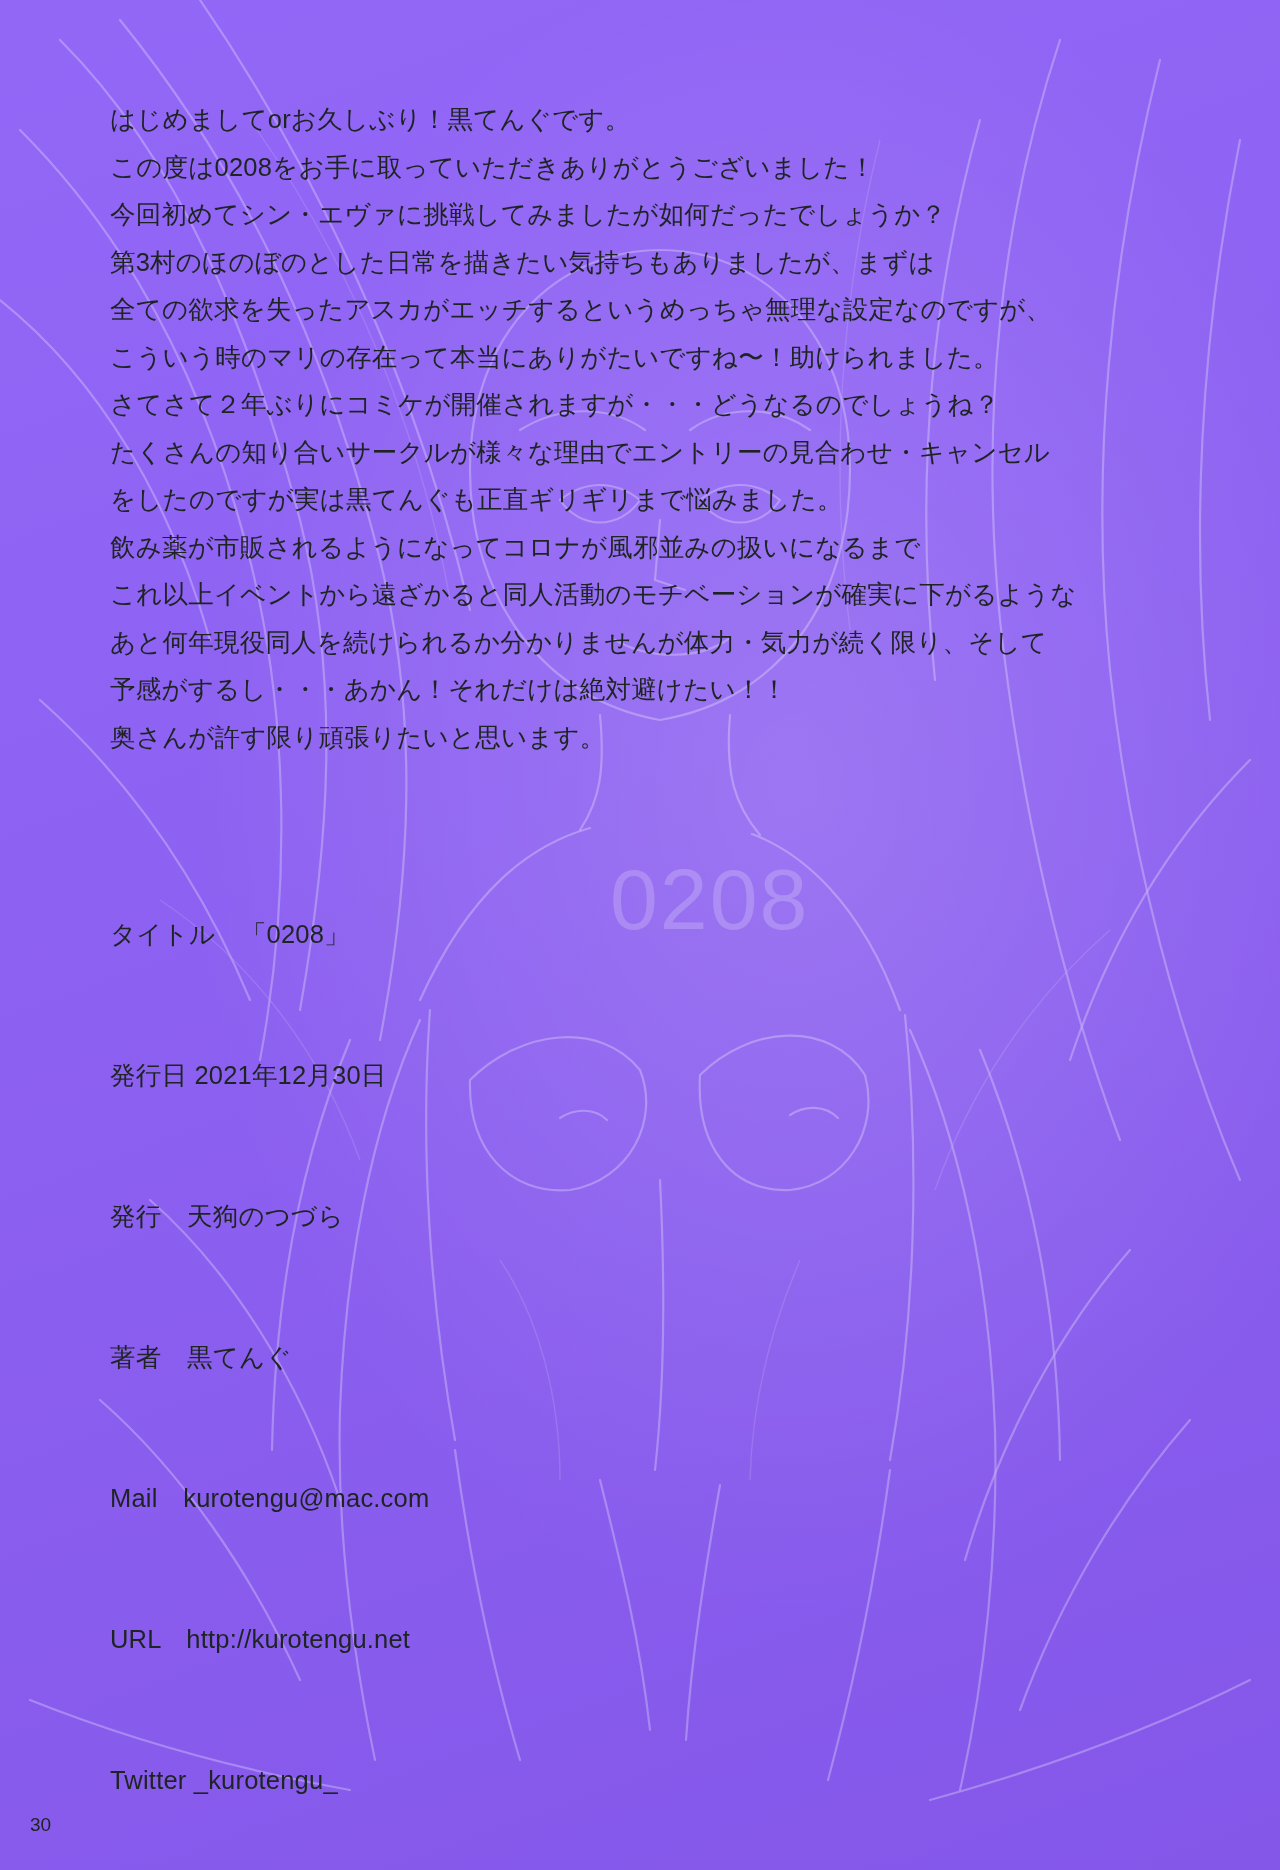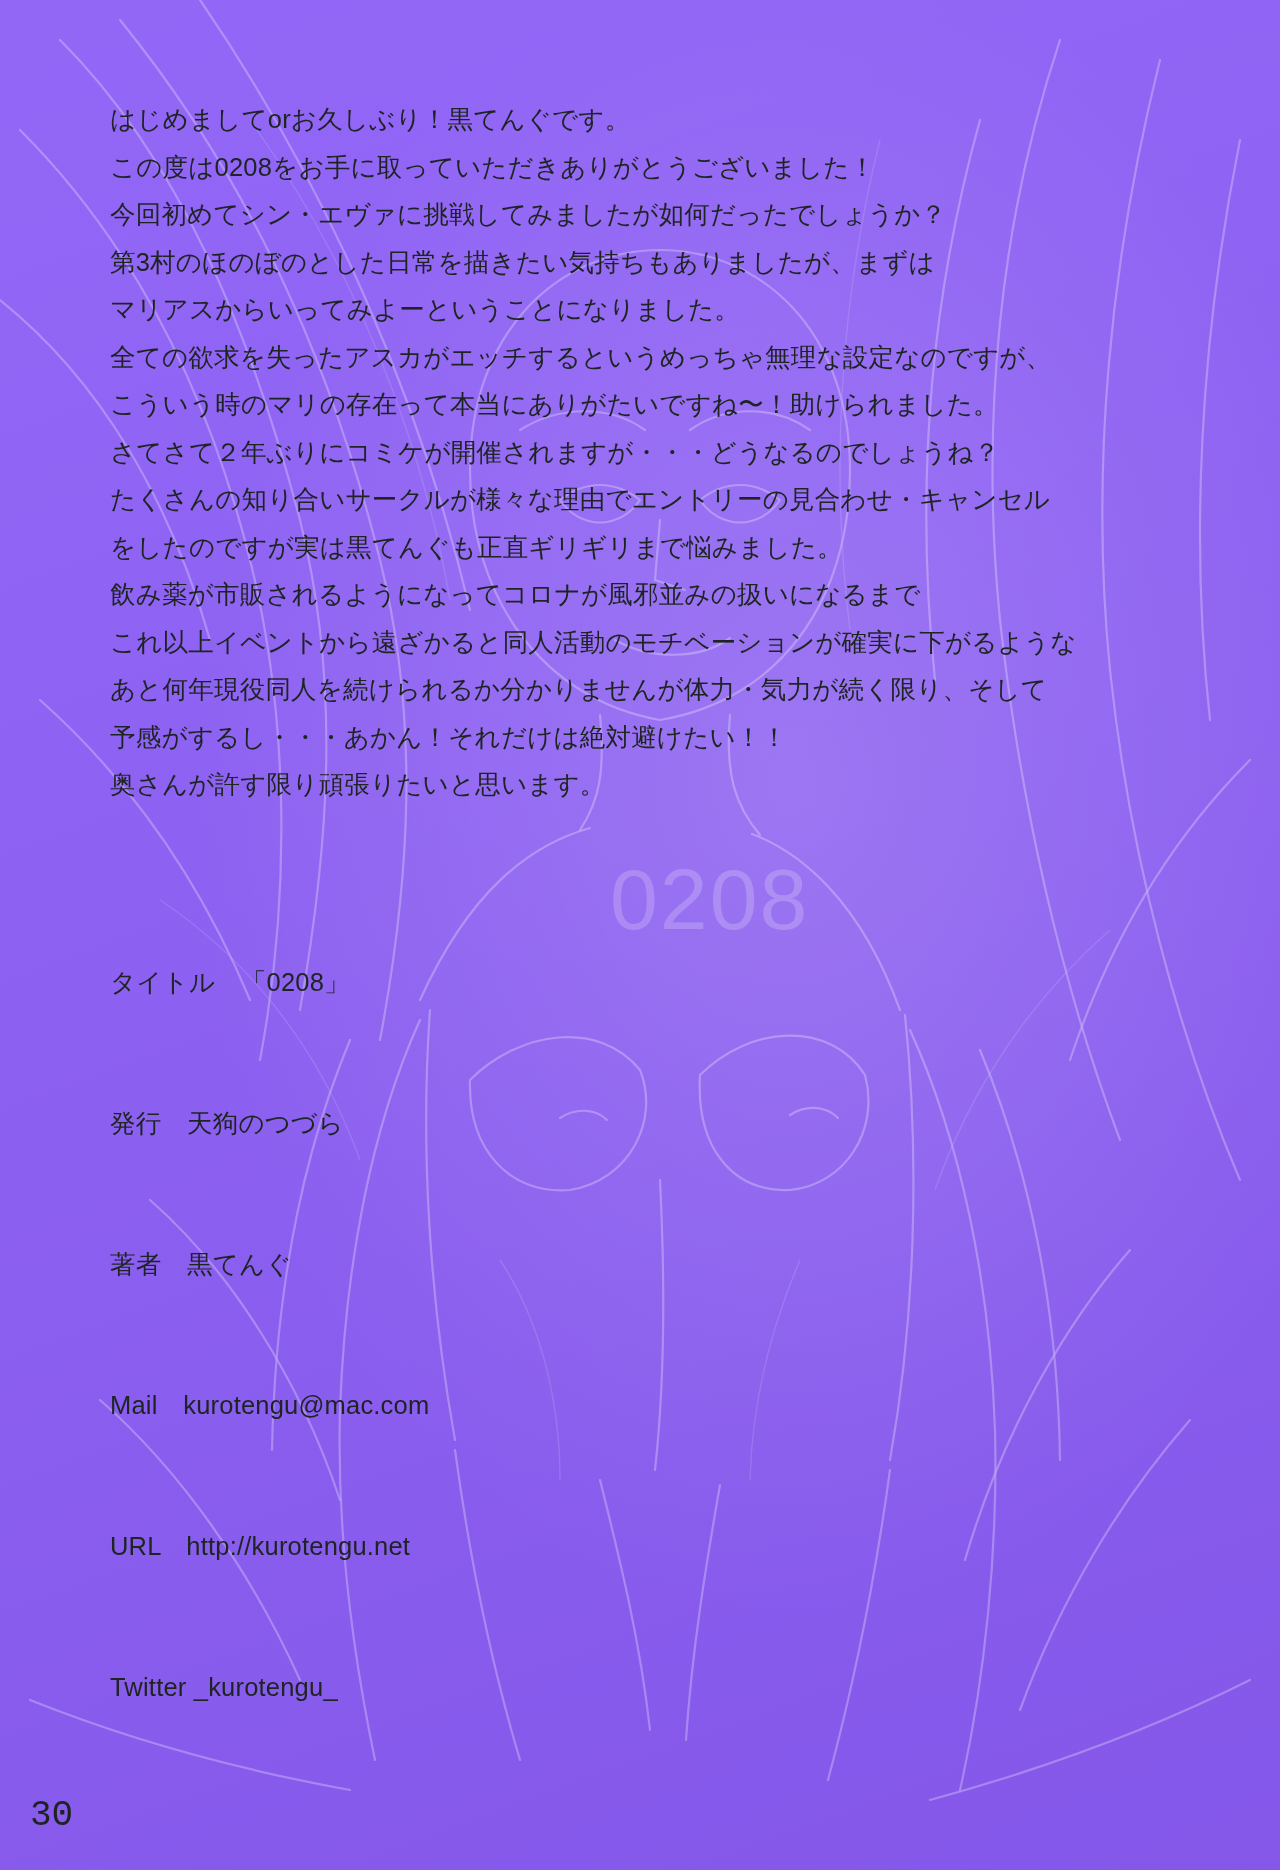--- a/index.html
+++ b/index.html
@@ -68,23 +68,23 @@
     letter-spacing: 0.2px;
   }
   .afterword .ln {
     white-space: pre;
   }
   .spacer-lg { height: 56px; }
   .page-number {
     position: absolute;
     left: 30px;
     bottom: 34px;
-    font-size: 36px;
+    font-size: 19px;
     color: #1d2422;
-    font-family: Liberation Mono, monospace;
+    font-family: Liberation Sans, sans-serif;
   }
 </style>
 </head>
 <body>
 
 <div class="page">
 
   <div class="paper-tone"></div>
 
   <svg class="artwork" viewBox="0 0 1280 1870" preserveAspectRatio="none" xmlns="http://www.w3.org/2000/svg">
@@ -153,37 +153,37 @@
 
   <div class="big-number">0208</div>
 
   <div class="content">
 
     <div class="afterword">
       <div class="ln">はじめましてorお久しぶり！黒てんぐです。</div>
       <div class="ln">この度は0208をお手に取っていただきありがとうございました！</div>
       <div class="ln">今回初めてシン・エヴァに挑戦してみましたが如何だったでしょうか？</div>
       <div class="ln">第3村のほのぼのとした日常を描きたい気持ちもありましたが、まずは</div>
-      <div class="ln">マリアスからいってみよーということになりました。</div>
       <div class="ln">全ての欲求を失ったアスカがエッチするというめっちゃ無理な設定なのですが、</div>
       <div class="ln">こういう時のマリの存在って本当にありがたいですね〜！助けられました。</div>
       <div class="ln">さてさて２年ぶりにコミケが開催されますが・・・どうなるのでしょうね？</div>
       <div class="ln">たくさんの知り合いサークルが様々な理由でエントリーの見合わせ・キャンセル</div>
       <div class="ln">をしたのですが実は黒てんぐも正直ギリギリまで悩みました。</div>
       <div class="ln">飲み薬が市販されるようになってコロナが風邪並みの扱いになるまで</div>
       <div class="ln">これ以上イベントから遠ざかると同人活動のモチベーションが確実に下がるような</div>
       <div class="ln">あと何年現役同人を続けられるか分かりませんが体力・気力が続く限り、そして</div>
       <div class="ln">予感がするし・・・あかん！それだけは絶対避けたい！！</div>
       <div class="ln">奥さんが許す限り頑張りたいと思います。</div>
     </div>
 
     <div class="spacer-lg"></div>
 
     <div class="colophon-block">
       <div>タイトル　「0208」</div>
+      <div>発行日 2021年12月30日</div>
       <div>発行　天狗のつづら</div>
       <div>著者　黒てんぐ</div>
       <div>Mail　kurotengu@mac.com</div>
       <div>URL　http://kurotengu.net</div>
       <div>Twitter _kurotengu_</div>
       
       
     </div>
 
   </div>

